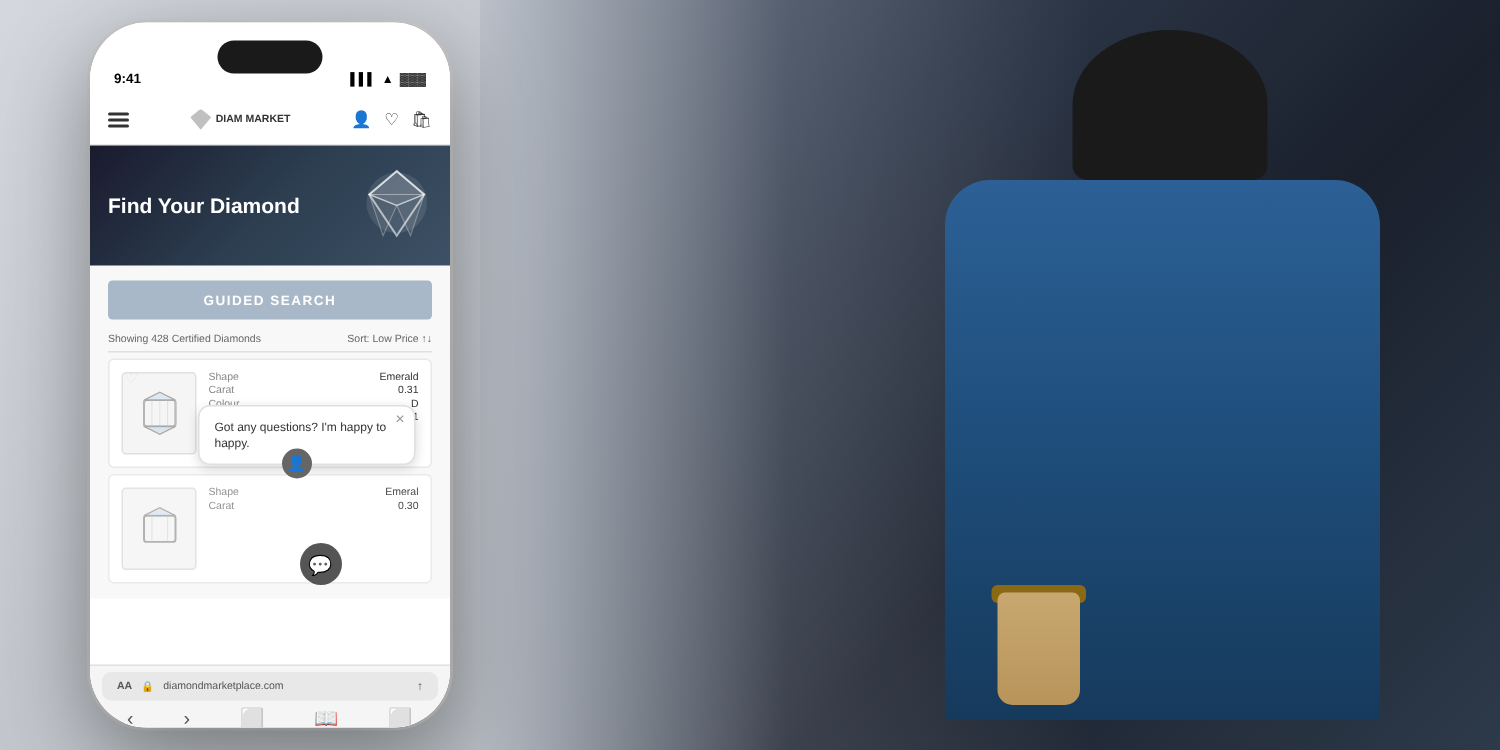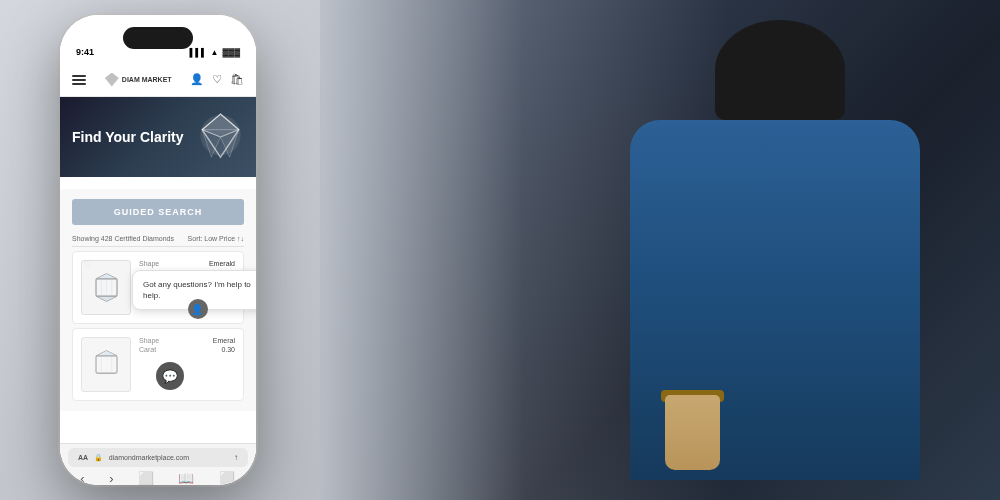--- a/index.html
+++ b/index.html
@@ -81,21 +81,21 @@
       width: 370px;
       height: 500px;
       background: linear-gradient(135deg, #d4d8de 0%, #c5c9cf 50%, #b8bcc2 100%);
     }
 
     
     .phone {
       position: absolute;
       left: 60px;
       top: 15px;
-      width: 196px;
+      width: 240px;
       height: 470px;
       background: #f0f0f0;
       border-radius: 38px;
       box-shadow: 
         0 20px 60px rgba(0,0,0,0.4),
         0 0 0 2px #d0d0d0,
         inset 0 0 0 2px #fff;
       overflow: hidden;
     }
 
@@ -236,21 +236,20 @@
 
     .diamond-svg {
       width: 100%;
       height: 100%;
     }
 
     
     .phone-content {
       padding: 10px 12px;
       background: #f8f8f8;
-      margin-top: 12px;
     }
 
     .btn-guided {
       display: block;
       width: 100%;
       padding: 8px;
       background: #a8b8c8;
       color: #fff;
       text-align: center;
       font-size: 9px;
@@ -530,21 +529,21 @@
         <span class="logo-text">DIAM MARKET</span>
       </div>
       <div class="navbar-icons">
         <span class="nav-icon">👤</span>
         <span class="nav-icon">♡</span>
         <span class="nav-icon">🛍</span>
       </div>
     </div>
 
     <div class="phone-hero">
-      <div class="hero-title">Find Your Clarity</div>
+      <div class="hero-title">Find Your Diamond</div>
       <div class="hero-diamond-img">
         <svg class="diamond-svg" viewBox="0 0 60 60" xmlns="http://www.w3.org/2000/svg">
           <ellipse cx="30" cy="28" rx="22" ry="22" fill="rgba(255,255,255,0.1)"></ellipse>
           <polygon points="30,5 50,22 30,52 10,22" fill="none" stroke="rgba(255,255,255,0.6)" stroke-width="1.5"></polygon>
           <polygon points="30,5 50,22 30,30 10,22" fill="rgba(255,255,255,0.15)" stroke="rgba(255,255,255,0.5)" stroke-width="1"></polygon>
           <polygon points="30,30 50,22 40,52" fill="rgba(255,255,255,0.08)" stroke="rgba(255,255,255,0.3)" stroke-width="0.8"></polygon>
           <polygon points="30,30 10,22 20,52" fill="rgba(255,255,255,0.05)" stroke="rgba(255,255,255,0.3)" stroke-width="0.8"></polygon>
           <line x1="10" y1="22" x2="50" y2="22" stroke="rgba(255,255,255,0.4)" stroke-width="0.8"></line>
         </svg>
       </div>
@@ -612,21 +611,21 @@
           <div class="detail-row">
             <span class="detail-label">Carat</span>
             <span class="detail-value">0.30</span>
           </div>
         </div>
       </div>
     </div>
 
     <div class="chat-bubble">
       <span class="chat-close">✕</span>
-      <p class="chat-text">Got any questions? I'm help to help.</p>
+      <p class="chat-text">Got any questions? I'm happy to happy.</p>
       <div class="chat-avatar">
         <span style="font-size:10px;">👤</span>
       </div>
     </div>
 
     <div class="chat-button">
       <span class="chat-btn-icon">💬</span>
     </div>
 
     <div class="phone-bottom">

